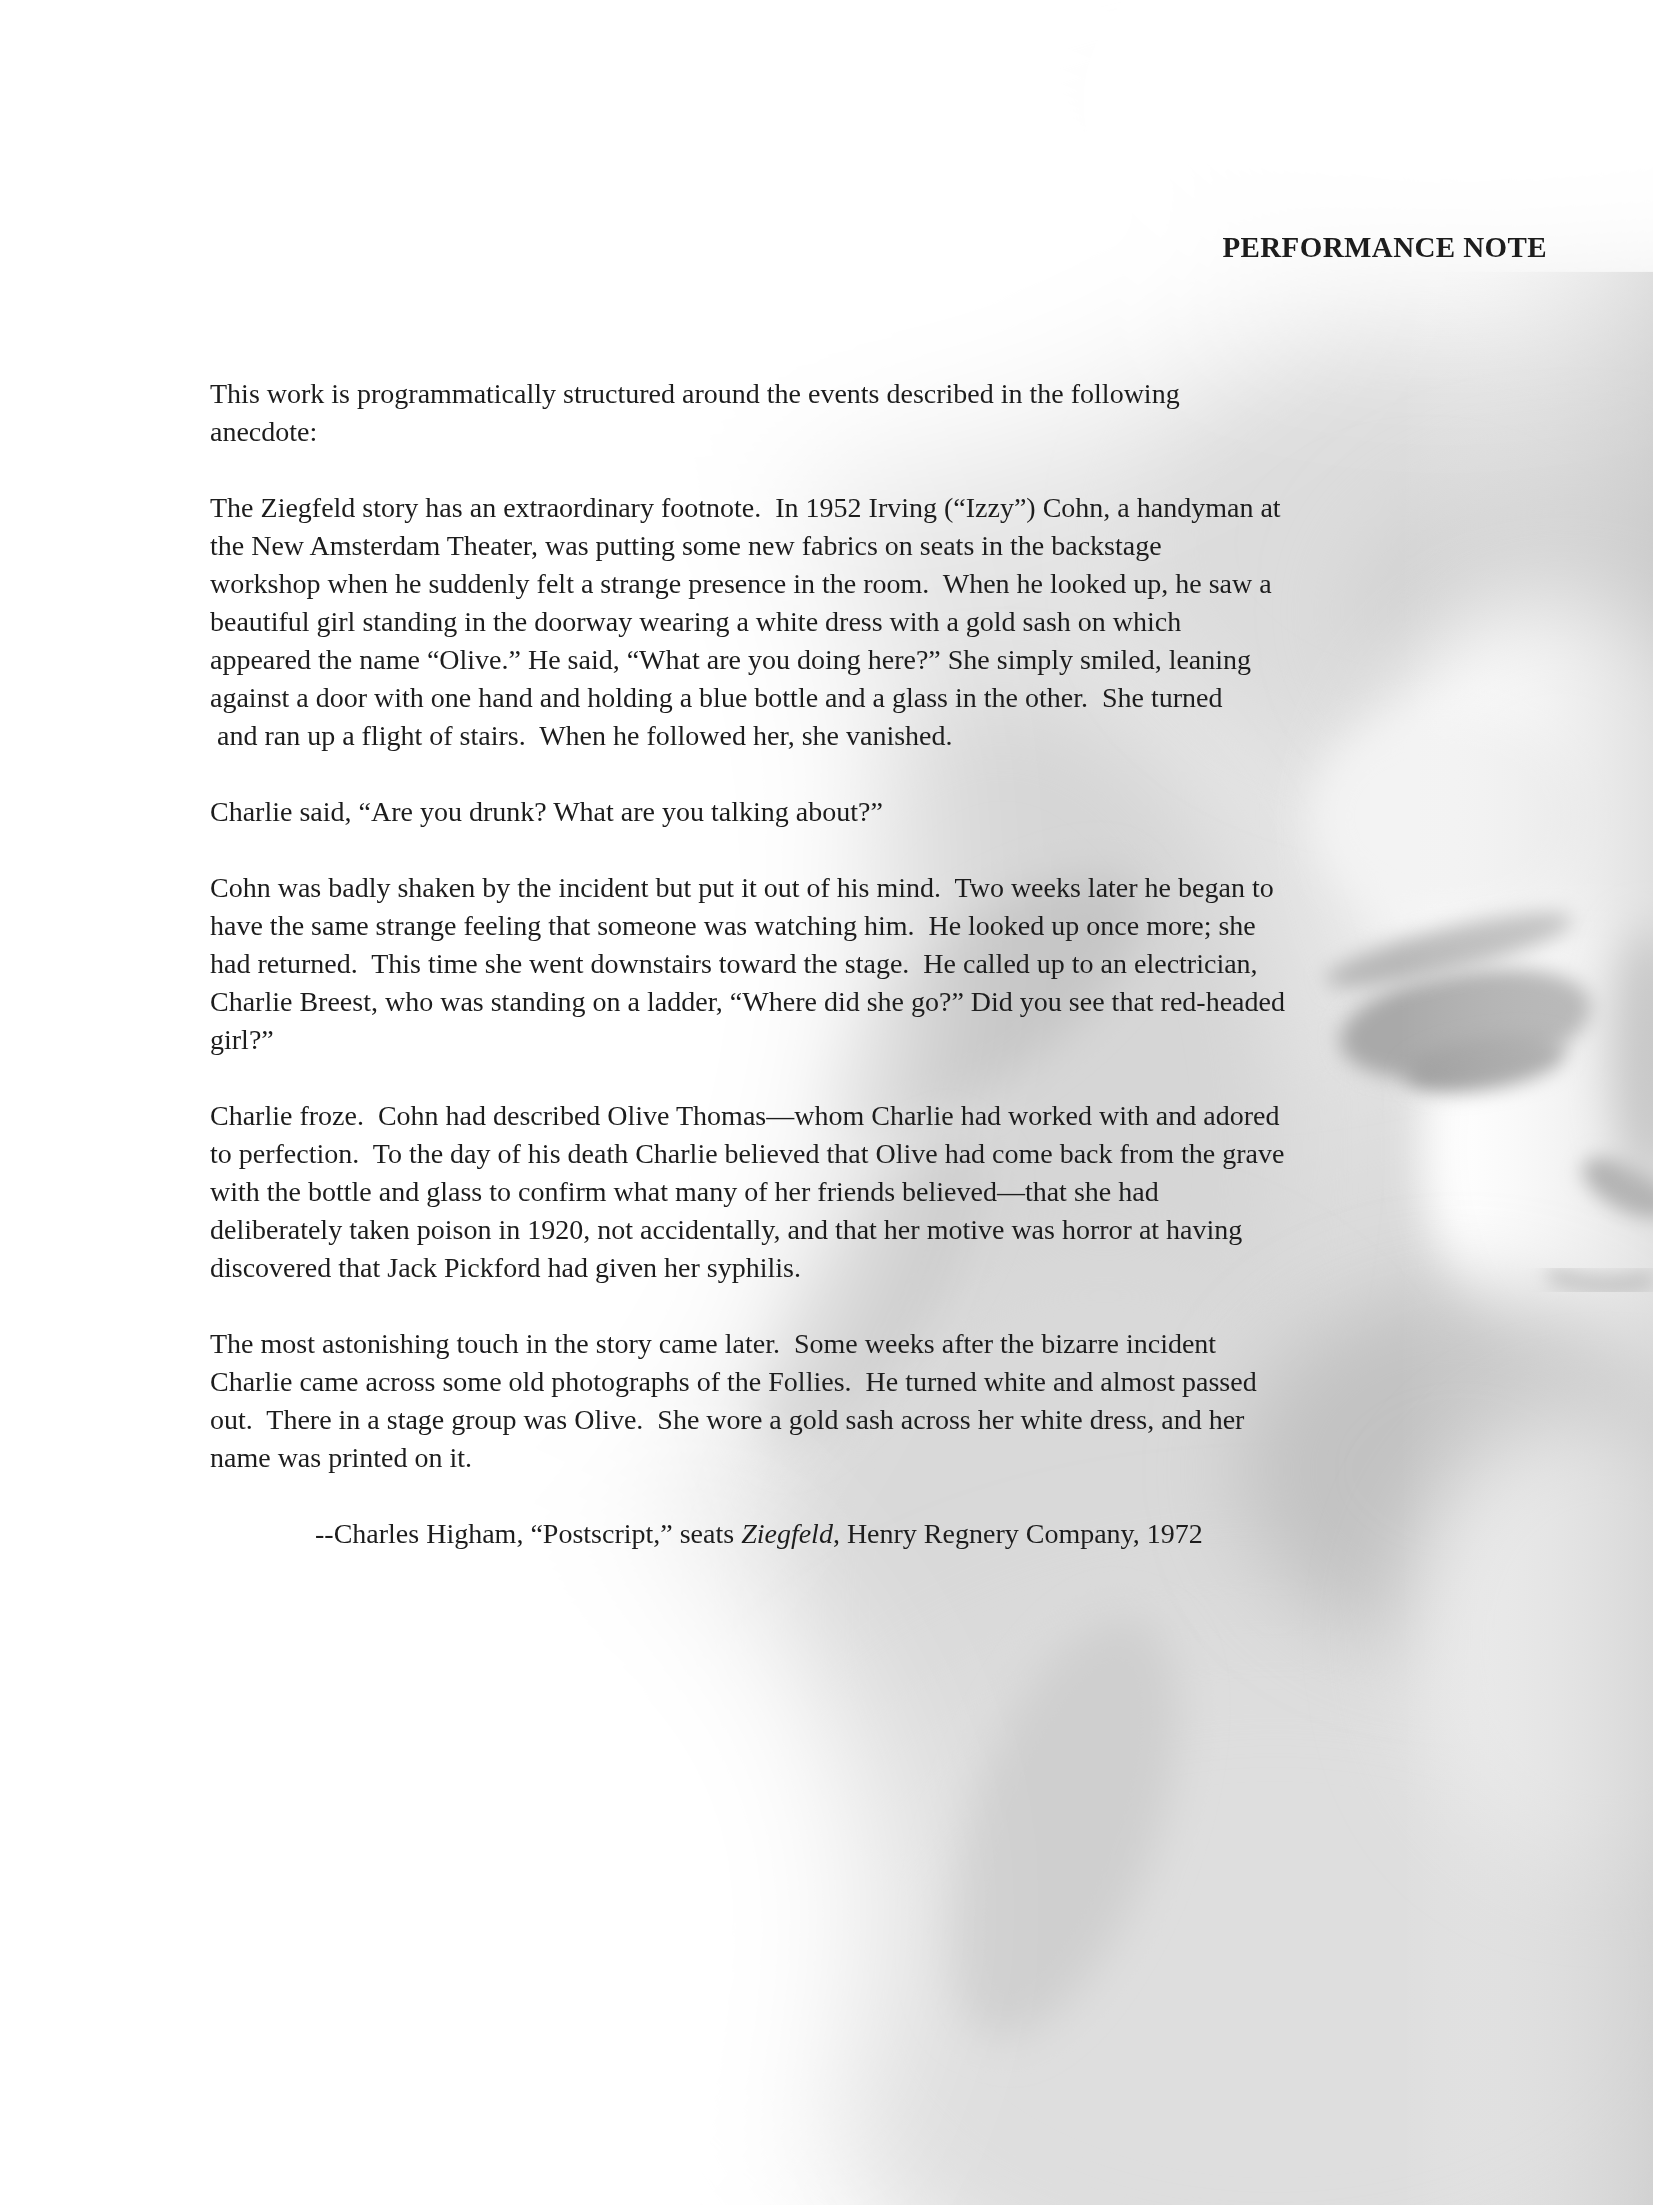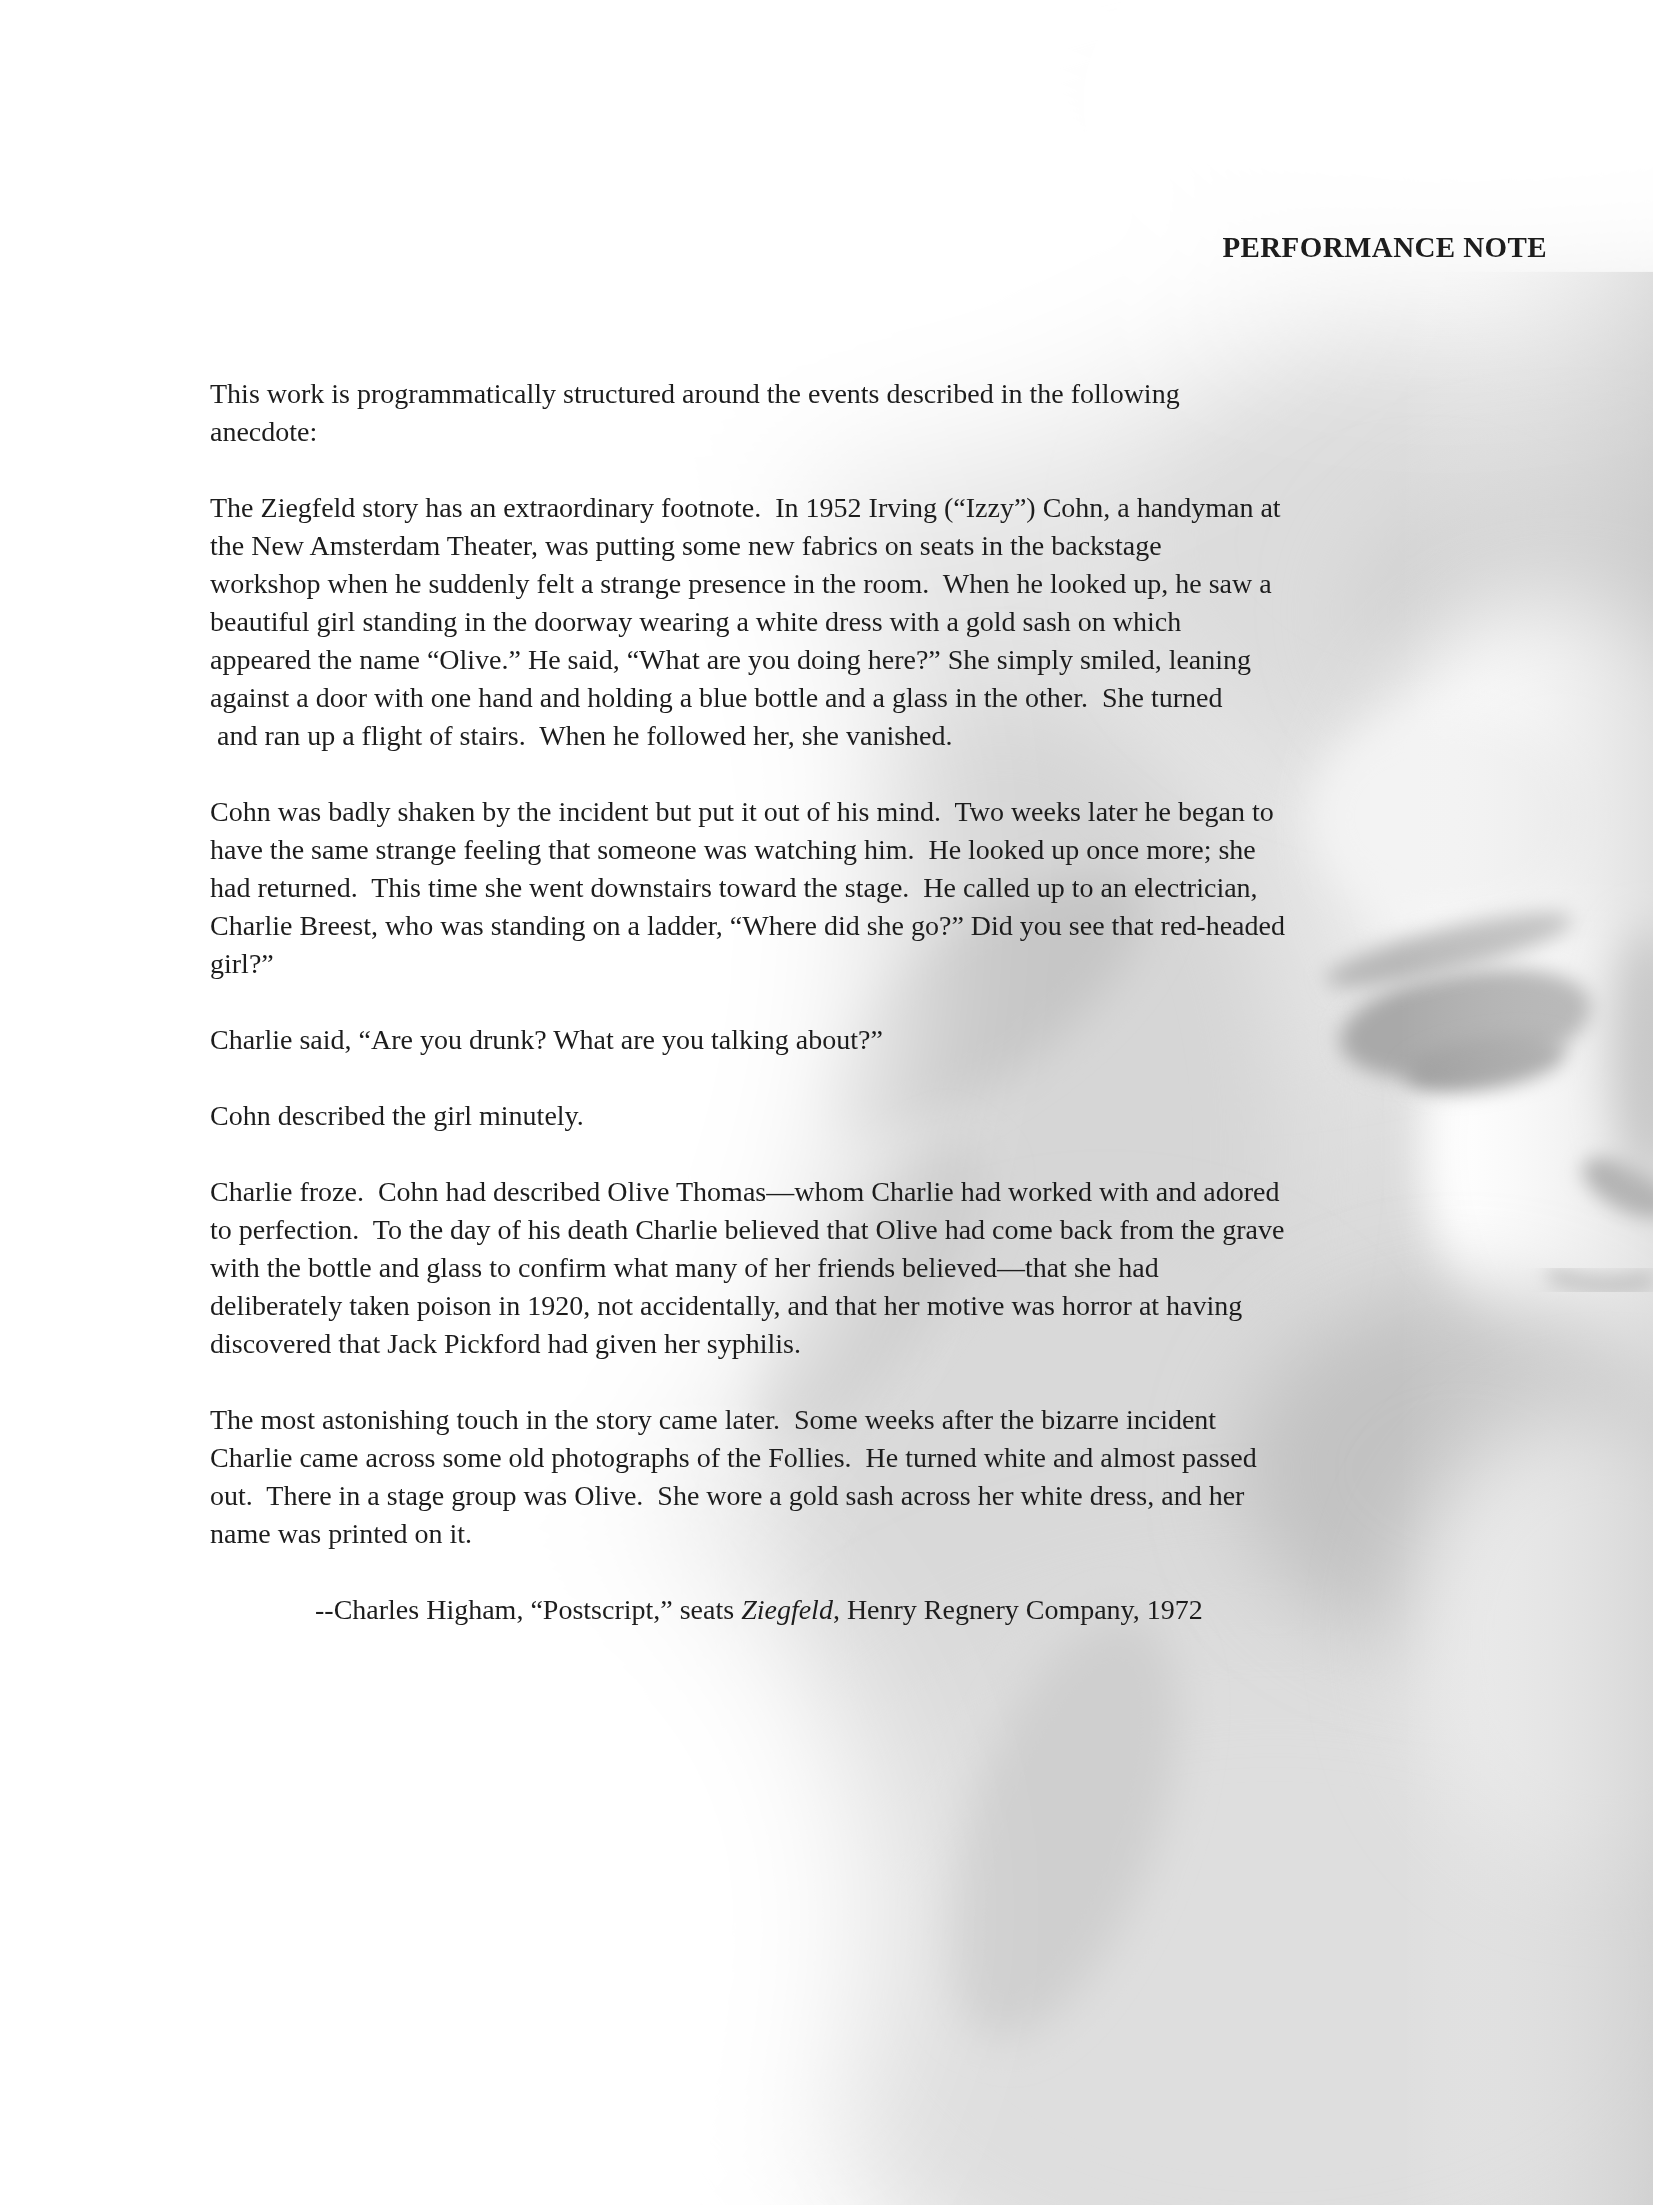--- a/index.html
+++ b/index.html
@@ -121,27 +121,26 @@
     <h1 class="title">PERFORMANCE NOTE</h1>
     <p class="para">This work is programmatically structured around the events described in the following
 anecdote:</p>
     <p class="para">The Ziegfeld story has an extraordinary footnote.  In 1952 Irving (“Izzy”) Cohn, a handyman at
 the New Amsterdam Theater, was putting some new fabrics on seats in the backstage
 workshop when he suddenly felt a strange presence in the room.  When he looked up, he saw a
 beautiful girl standing in the doorway wearing a white dress with a gold sash on which
 appeared the name “Olive.” He said, “What are you doing here?” She simply smiled, leaning
 against a door with one hand and holding a blue bottle and a glass in the other.  She turned
  and ran up a flight of stairs.  When he followed her, she vanished.</p>
+    <p class="para">Charlie said, “Are you drunk? What are you talking about?”</p>
     <p class="para">Cohn was badly shaken by the incident but put it out of his mind.  Two weeks later he began to
 have the same strange feeling that someone was watching him.  He looked up once more; she
 had returned.  This time she went downstairs toward the stage.  He called up to an electrician,
 Charlie Breest, who was standing on a ladder, “Where did she go?” Did you see that red-headed
 girl?”</p>
-    <p class="para">Charlie said, “Are you drunk? What are you talking about?”</p>
-    <p class="para">Cohn described the girl minutely.</p>
     <p class="para">Charlie froze.  Cohn had described Olive Thomas—whom Charlie had worked with and adored
 to perfection.  To the day of his death Charlie believed that Olive had come back from the grave
 with the bottle and glass to confirm what many of her friends believed—that she had
 deliberately taken poison in 1920, not accidentally, and that her motive was horror at having
 discovered that Jack Pickford had given her syphilis.</p>
     <p class="para">The most astonishing touch in the story came later.  Some weeks after the bizarre incident
 Charlie came across some old photographs of the Follies.  He turned white and almost passed
 out.  There in a stage group was Olive.  She wore a gold sash across her white dress, and her
 name was printed on it.</p>
     <p class="attribution"><span>--Charles Higham, “Postscript,” seats </span><span class="it">Ziegfeld</span><span>, Henry Regnery Company, 1972</span></p>

